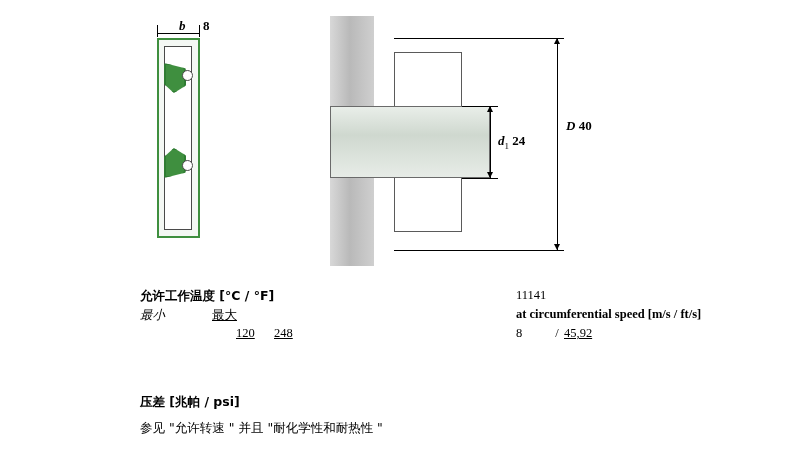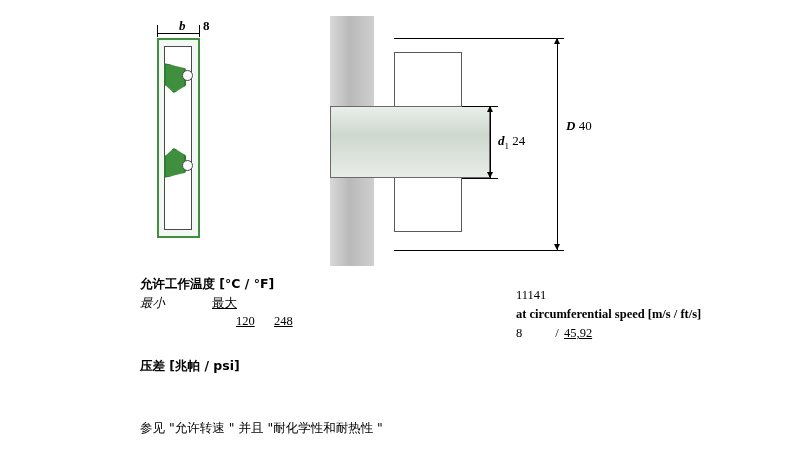--- a/index.html
+++ b/index.html
@@ -182,35 +182,35 @@
   .dim-label {
     position: absolute;
     font-size: 13px;
     white-space: nowrap;
   }
   .dim-label .sym {
     font-weight: bold;
     font-style: italic;
   }
   .dim-label .val {
-    font-weight: normal;
+    font-weight: bold;
   }
   .sub {
     font-size: 9px;
     vertical-align: sub;
   }
 
   
   .text-block {
     position: absolute;
     font-size: 12.5px;
     line-height: 19px;
   }
-  #temp-block { left: 140px; top: 274px; width: 300px; }
-  #press-block { left: 140px; top: 356px; width: 300px; }
+  #temp-block { left: 140px; top: 286px; width: 300px; }
+  #press-block { left: 140px; top: 392px; width: 300px; }
   #note-block  { left: 140px; top: 418px; width: 430px; }
   #speed-block { left: 516px; top: 286px; width: 270px; }
 
   .bold { font-weight: bold; }
   .row { display: block; white-space: nowrap; }
   .col-a { display: inline-block; width: 58px; font-style: italic; }
   .col-b { display: inline-block; width: 34px; }
   .col-c { display: inline-block; width: 38px; text-decoration: underline; }
   .cjk { font-family: "DejaVu Sans", sans-serif; }
   .sep { display: inline-block; width: 14px; text-align: center; }

